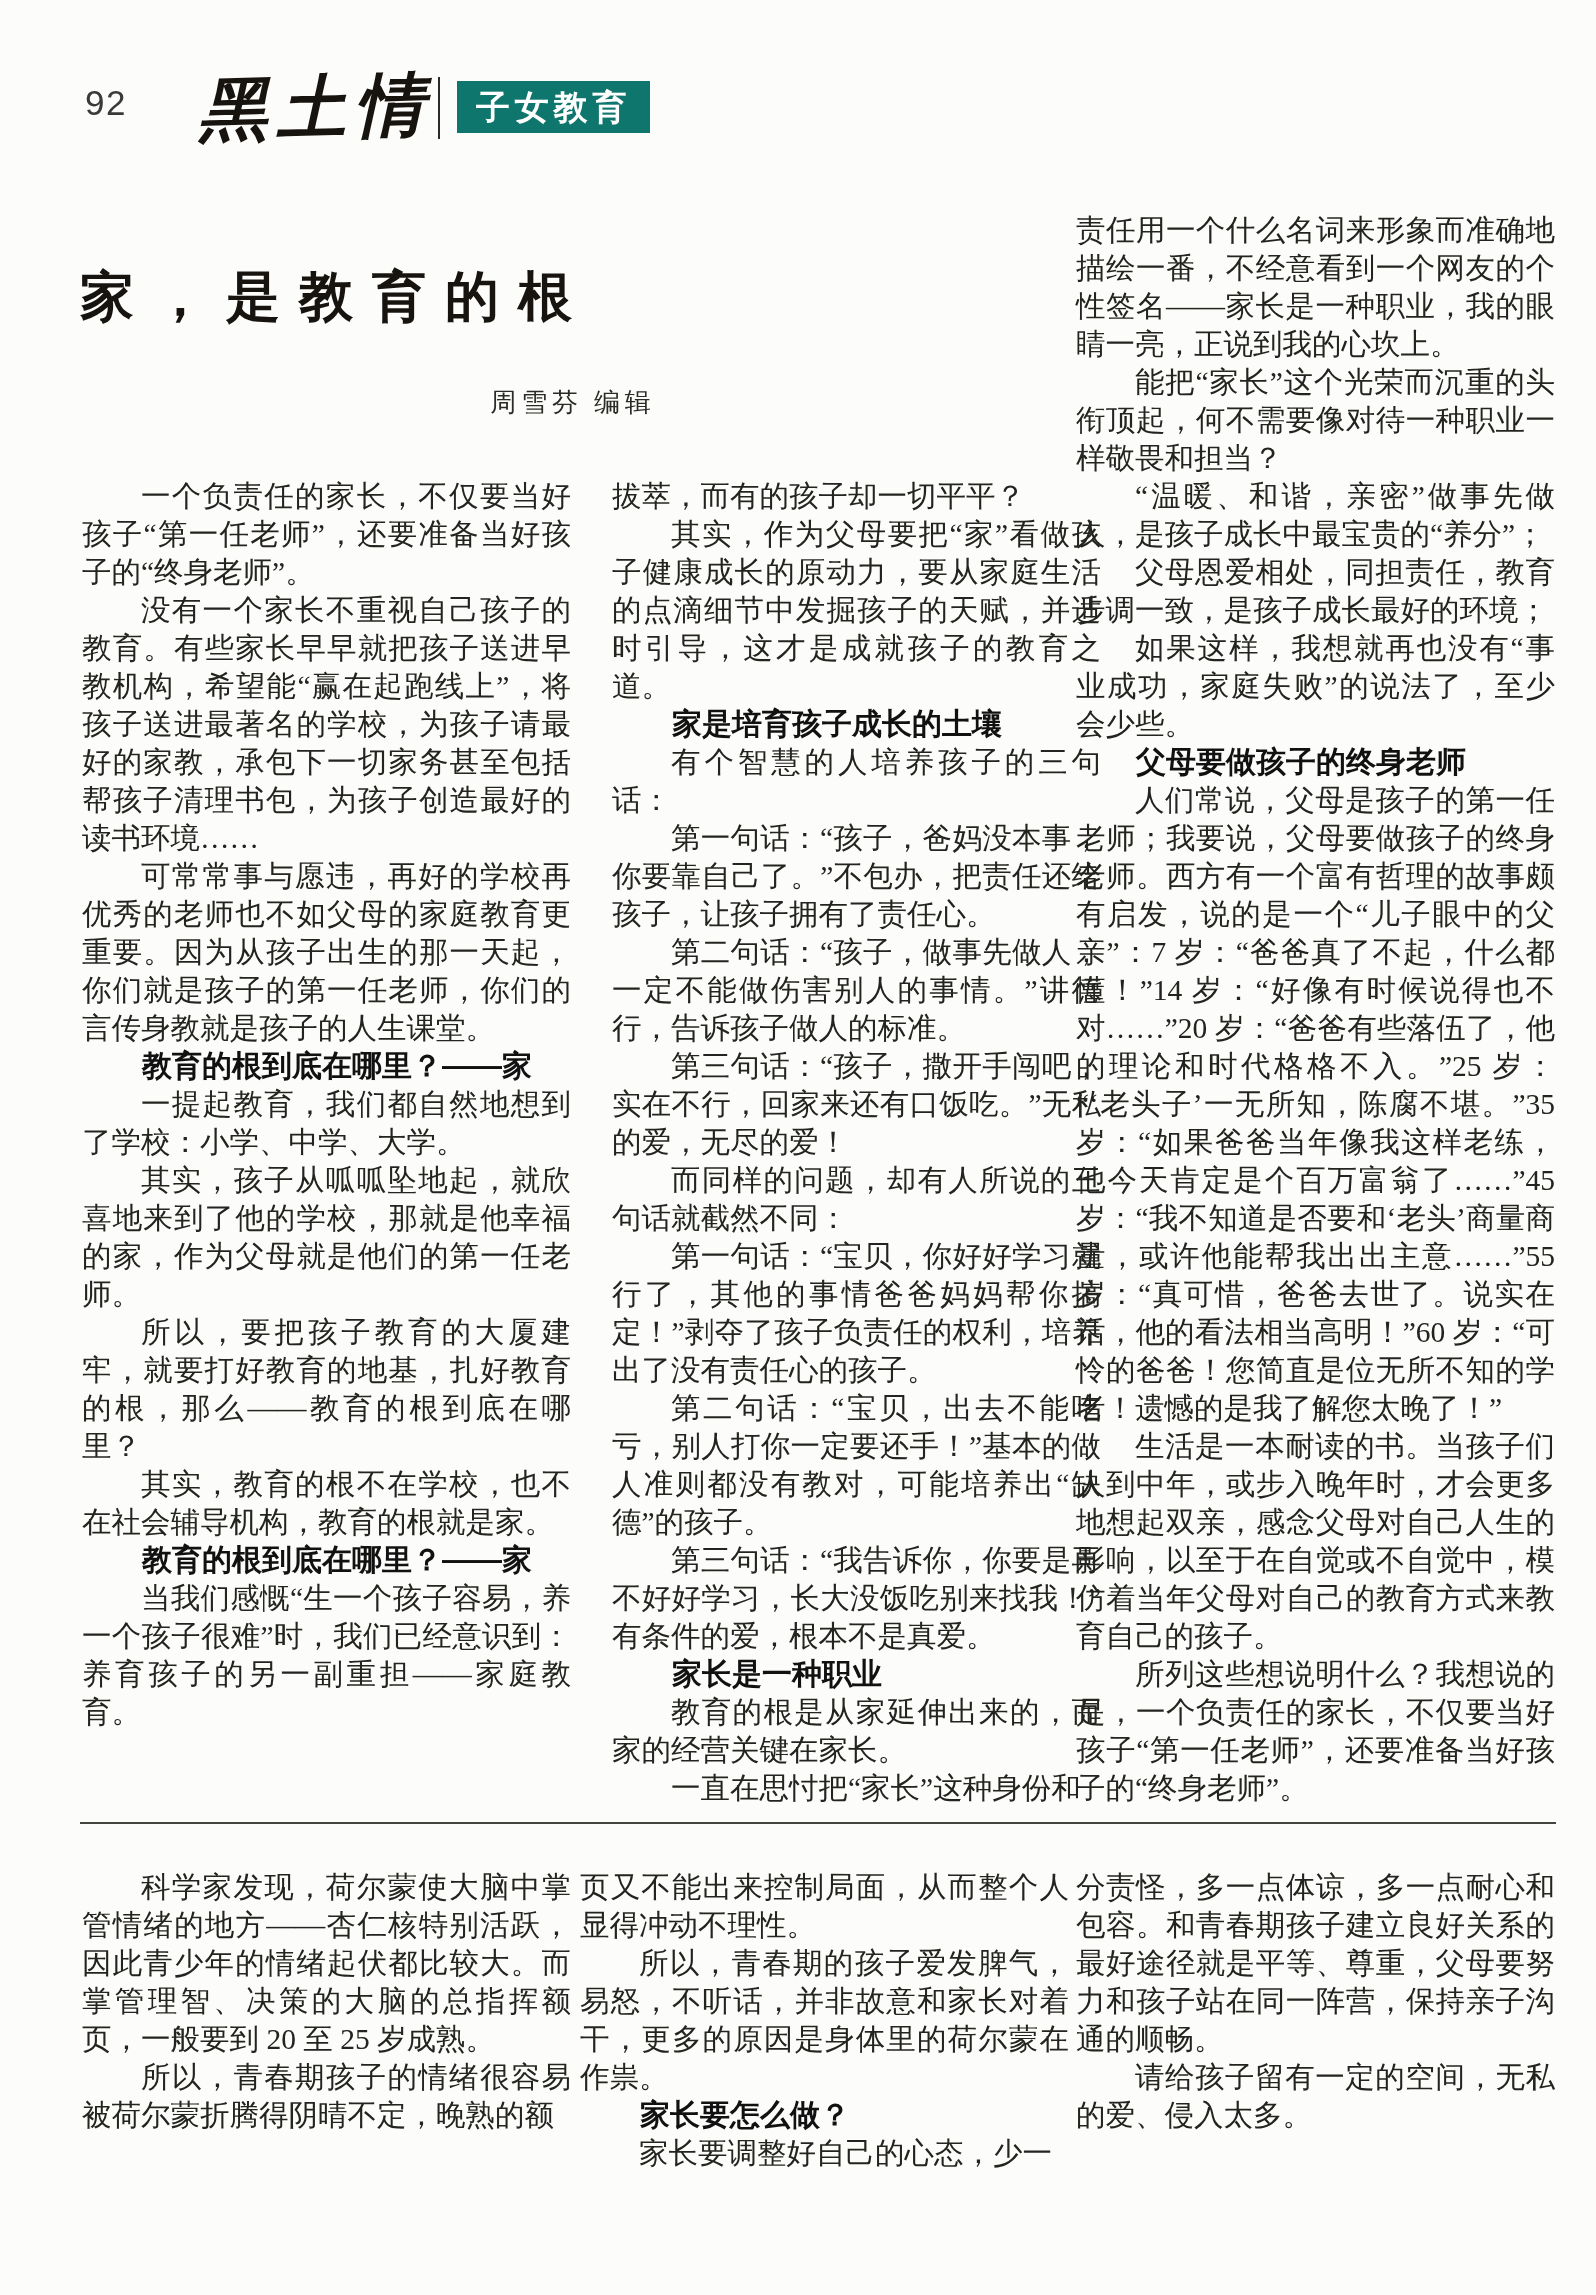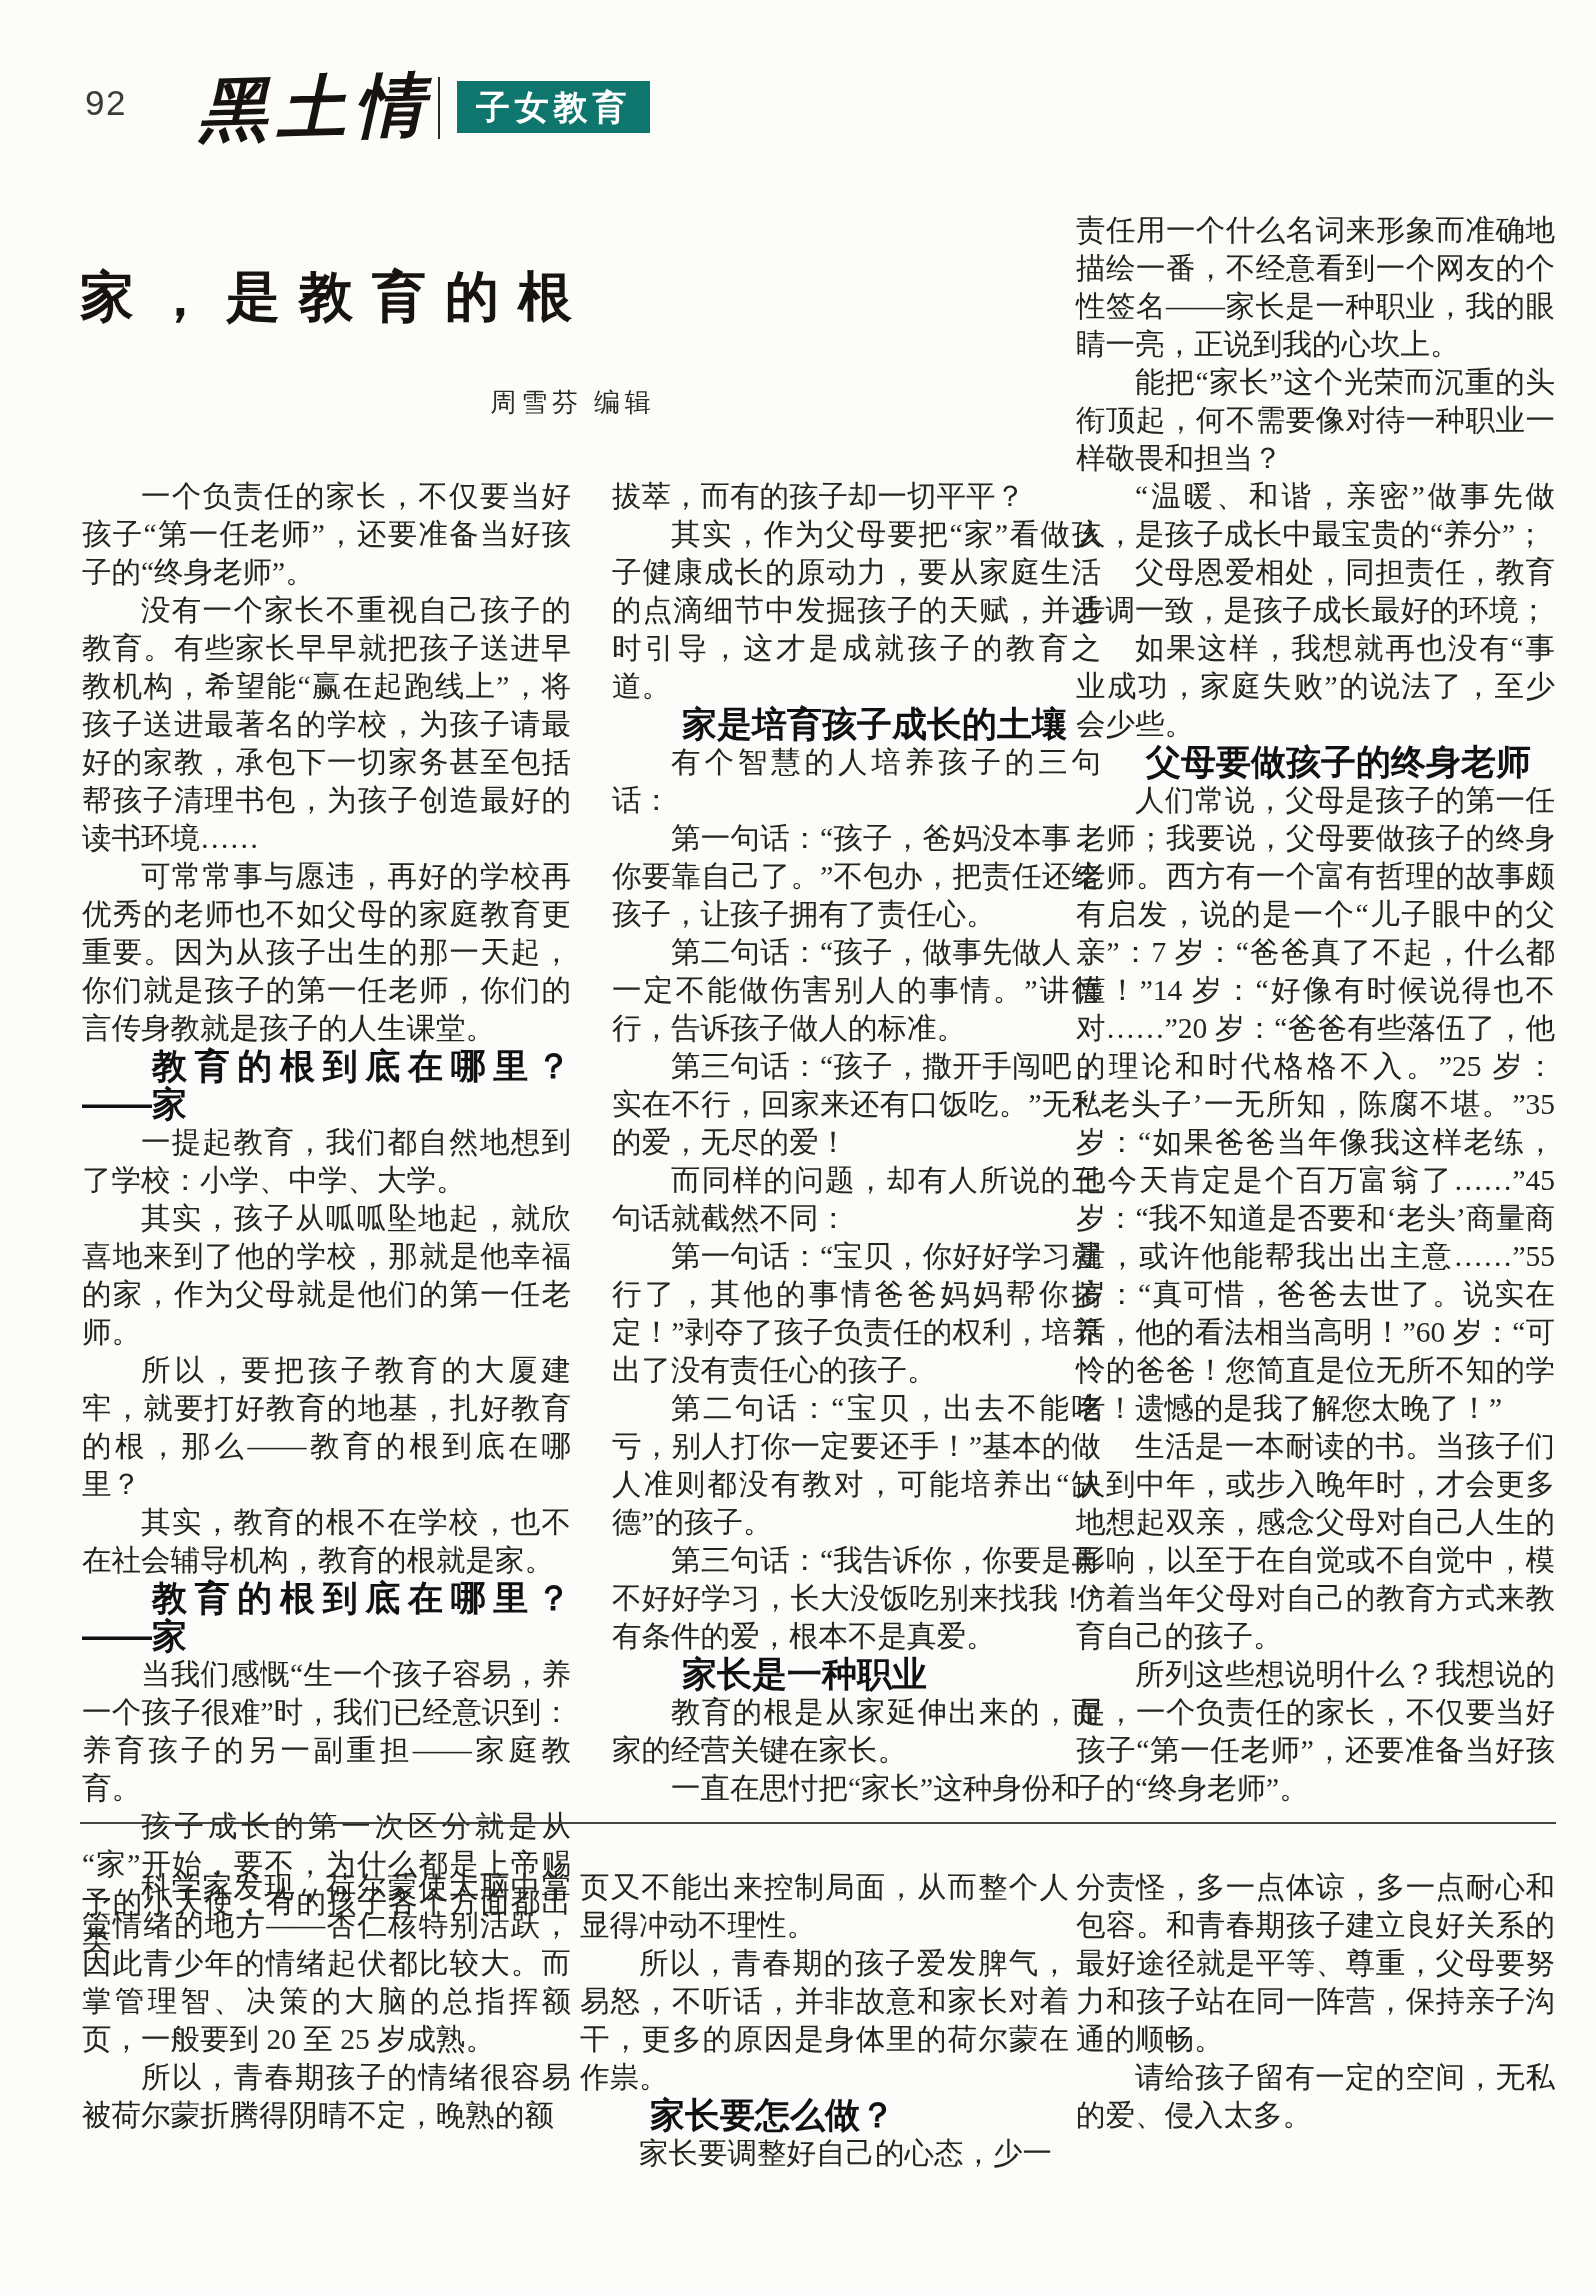--- a/index.html
+++ b/index.html
@@ -48,21 +48,21 @@
     position:absolute; width:489px;
     font-size:29.5px; line-height:38px;
     text-align:justify; text-justify:inter-ideograph;
     color:#23231f;
   }
   .col p.para { margin:0; text-indent:2em; }
   .col p.para.cont { text-indent:0; }
   .col h3.subhead {
     margin:0; text-indent:2em;
     font-family:"Liberation Sans","DejaVu Sans",sans-serif;
-    font-size:35px; line-height:38px; font-weight:bold; color:#111;
+    font-size:30px; line-height:38px; font-weight:bold; color:#111;
   }
   #col1 { left:82px;  top:477px; }
   #col2 { left:580px;  top:477px;margin-left:32px; }
   #col3 { left:1076px; top:211px; width:479px; }
   .article-rule {
     position:absolute; left:80px; top:1822px; width:1476px; height:2.4px;
     background:#45453f;
   }
   #bcol1 { left:82px;  top:1868px; }
   #bcol2 { left:580px;  top:1868px; }
@@ -85,21 +85,20 @@
       <p class="para">一个负责任的家长，不仅要当好孩子“第一任老师”，还要准备当好孩子的“终身老师”。</p>
       <p class="para">没有一个家长不重视自己孩子的教育。有些家长早早就把孩子送进早教机构，希望能“赢在起跑线上”，将孩子送进最著名的学校，为孩子请最好的家教，承包下一切家务甚至包括帮孩子清理书包，为孩子创造最好的读书环境……</p>
       <p class="para">可常常事与愿违，再好的学校再优秀的老师也不如父母的家庭教育更重要。因为从孩子出生的那一天起，你们就是孩子的第一任老师，你们的言传身教就是孩子的人生课堂。</p>
       <h3 class="subhead">教育的根到底在哪里？——家</h3>
       <p class="para">一提起教育，我们都自然地想到了学校：小学、中学、大学。</p>
       <p class="para">其实，孩子从呱呱坠地起，就欣喜地来到了他的学校，那就是他幸福的家，作为父母就是他们的第一任老师。</p>
       <p class="para">所以，要把孩子教育的大厦建牢，就要打好教育的地基，扎好教育的根，那么——教育的根到底在哪里？</p>
       <p class="para">其实，教育的根不在学校，也不在社会辅导机构，教育的根就是家。</p>
       <h3 class="subhead">教育的根到底在哪里？——家</h3>
       <p class="para">当我们感慨“生一个孩子容易，养一个孩子很难”时，我们已经意识到：养育孩子的另一副重担——家庭教育。</p>
-      <p class="para">孩子成长的第一次区分就是从“家”开始，要不，为什么都是上帝赐予的小天使，有的孩子各个方面都出类</p>
     </div>
   <div class="col" id="col2">
       <p class="para cont">拔萃，而有的孩子却一切平平？</p>
       <p class="para">其实，作为父母要把“家”看做孩子健康成长的原动力，要从家庭生活的点滴细节中发掘孩子的天赋，并适时引导，这才是成就孩子的教育之道。</p>
       <h3 class="subhead">家是培育孩子成长的土壤</h3>
       <p class="para">有个智慧的人培养孩子的三句话：</p>
       <p class="para">第一句话：“孩子，爸妈没本事，你要靠自己了。”不包办，把责任还给孩子，让孩子拥有了责任心。</p>
       <p class="para">第二句话：“孩子，做事先做人，一定不能做伤害别人的事情。”讲德行，告诉孩子做人的标准。</p>
       <p class="para">第三句话：“孩子，撒开手闯吧，实在不行，回家来还有口饭吃。”无私的爱，无尽的爱！</p>
       <p class="para">而同样的问题，却有人所说的三句话就截然不同：</p>

